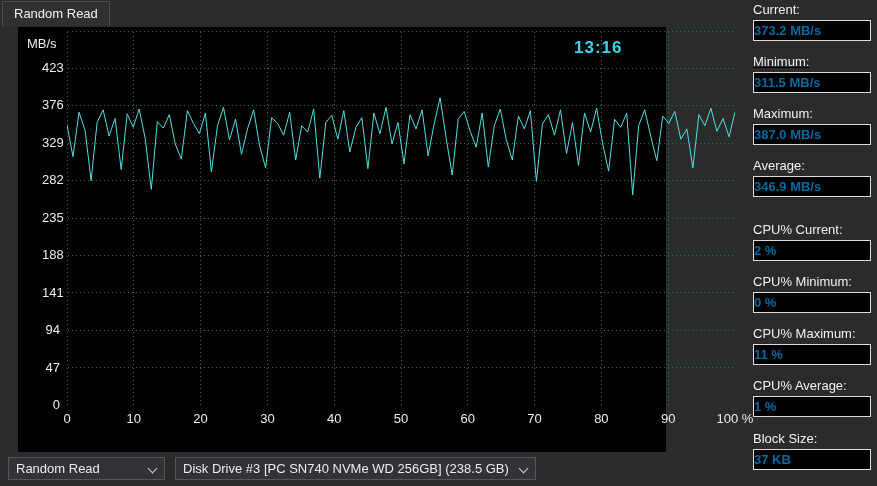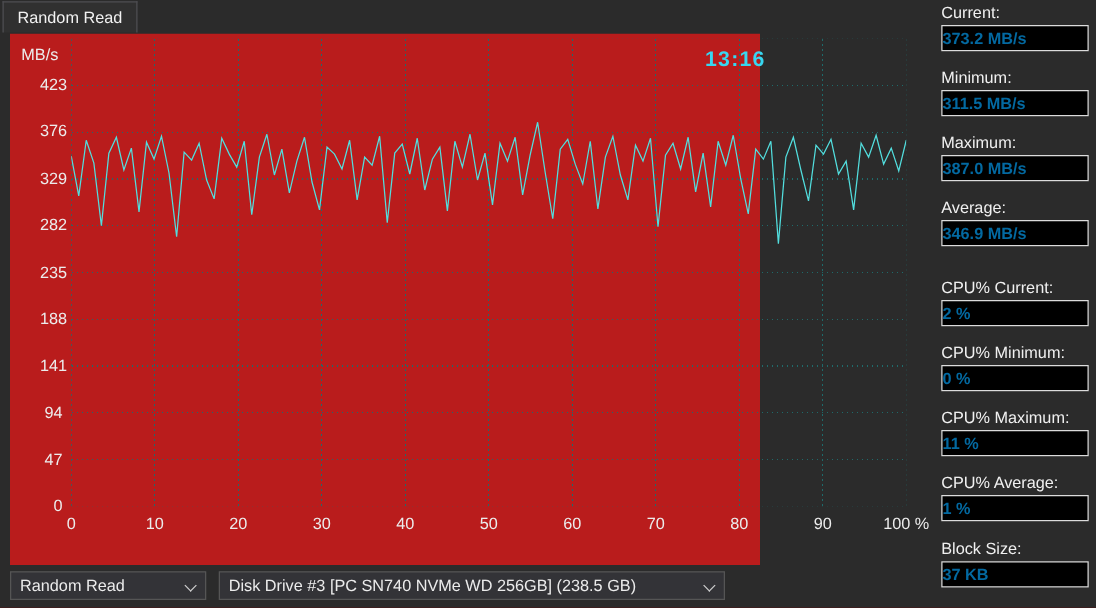--- a/index.html
+++ b/index.html
@@ -8,54 +8,54 @@
     font-family:"Liberation Sans","DejaVu Sans",sans-serif;overflow:hidden;
     -webkit-font-smoothing:antialiased;
   }
   
   .tab{
     position:absolute;left:2px;top:1px;padding:4px 11px 5px 11px;
     font-size:13px;color:#f2f2f2;background:#303030;
     border:1px solid #4e4e52;border-bottom:none;cursor:default;
   }
   
-  .chart-panel{position:absolute;left:8px;top:27px;width:600px;height:425px;background:#b91c1c;}
+  .chart-panel{position:absolute;left:18px;top:27px;width:648px;height:425px;background:#000000;}
   .y-unit{position:absolute;left:9px;top:9px;font-size:13px;color:#ececec;}
   .y-ticks{position:absolute;left:0;top:33px;width:42px;height:353px;
     display:flex;flex-direction:column;justify-content:space-between;}
   .y-ticks span{display:block;height:16px;line-height:16px;text-align:right;
     font-size:13px;color:#ececec;margin-left:24px;}
   .plot{position:absolute;left:49px;top:4px;width:668px;height:374px;}
   .plot svg{position:absolute;left:0;top:0;width:100%;height:100%;display:block;}
   .clock{position:absolute;left:556px;top:11px;font-size:17px;font-weight:bold;
     color:#38d6f0;letter-spacing:1px;}
   .x-ticks{position:absolute;left:27px;top:384px;width:712px;
     display:flex;justify-content:space-between;}
   .x-ticks span{display:block;width:44px;text-align:center;font-size:13px;color:#ececec;white-space:nowrap;}
   
   .stats{position:absolute;left:753px;top:0;width:118px;height:470px;}
   .stat{position:absolute;left:0;width:118px;}
   .stat .lbl{font-size:13px;color:#f0f0f0;height:15px;margin-bottom:3px;white-space:nowrap;}
   .stat .val{box-sizing:border-box;width:118px;height:21px;background:#000;
     border:1px solid #dcdcdc;color:#0369a1;font-weight:bold;font-size:13px;
     line-height:19px;padding:0 0;white-space:nowrap;overflow:hidden;}
-  .stat:nth-child(1){top:2px;}  .stat:nth-child(2){top:54px;}
+  .stat:nth-child(1){top:2px;}  .stat:nth-child(2){top:54px;text-decoration:underline;}
   .stat:nth-child(3){top:106px;}.stat:nth-child(4){top:158px;}
   .stat:nth-child(5){top:222px;}.stat:nth-child(6){top:274px;}
   .stat:nth-child(7){top:326px;}.stat:nth-child(8){top:378px;}
   .stat:nth-child(9){top:431px;}
   
   .select{
     position:absolute;top:457px;height:23px;box-sizing:border-box;
     background:#333337;border:1px solid #555;color:#ececec;font-size:13px;
     line-height:21px;padding:0 22px 0 7px;cursor:default;
     white-space:nowrap;overflow:hidden;
   }
   #test-select{left:8px;width:157px;}
-  #drive-select{left:175px;width:405px;}
+  #drive-select{left:175px;width:361px;}
   .chevron{position:absolute;right:8px;top:7px;width:6px;height:6px;
     border-right:1px solid #cfcfcf;border-bottom:1px solid #cfcfcf;
     transform:rotate(45deg);}
 </style>
 </head>
 <body>
 
 <div id="window">
 
   <div class="tab">Random Read</div>

